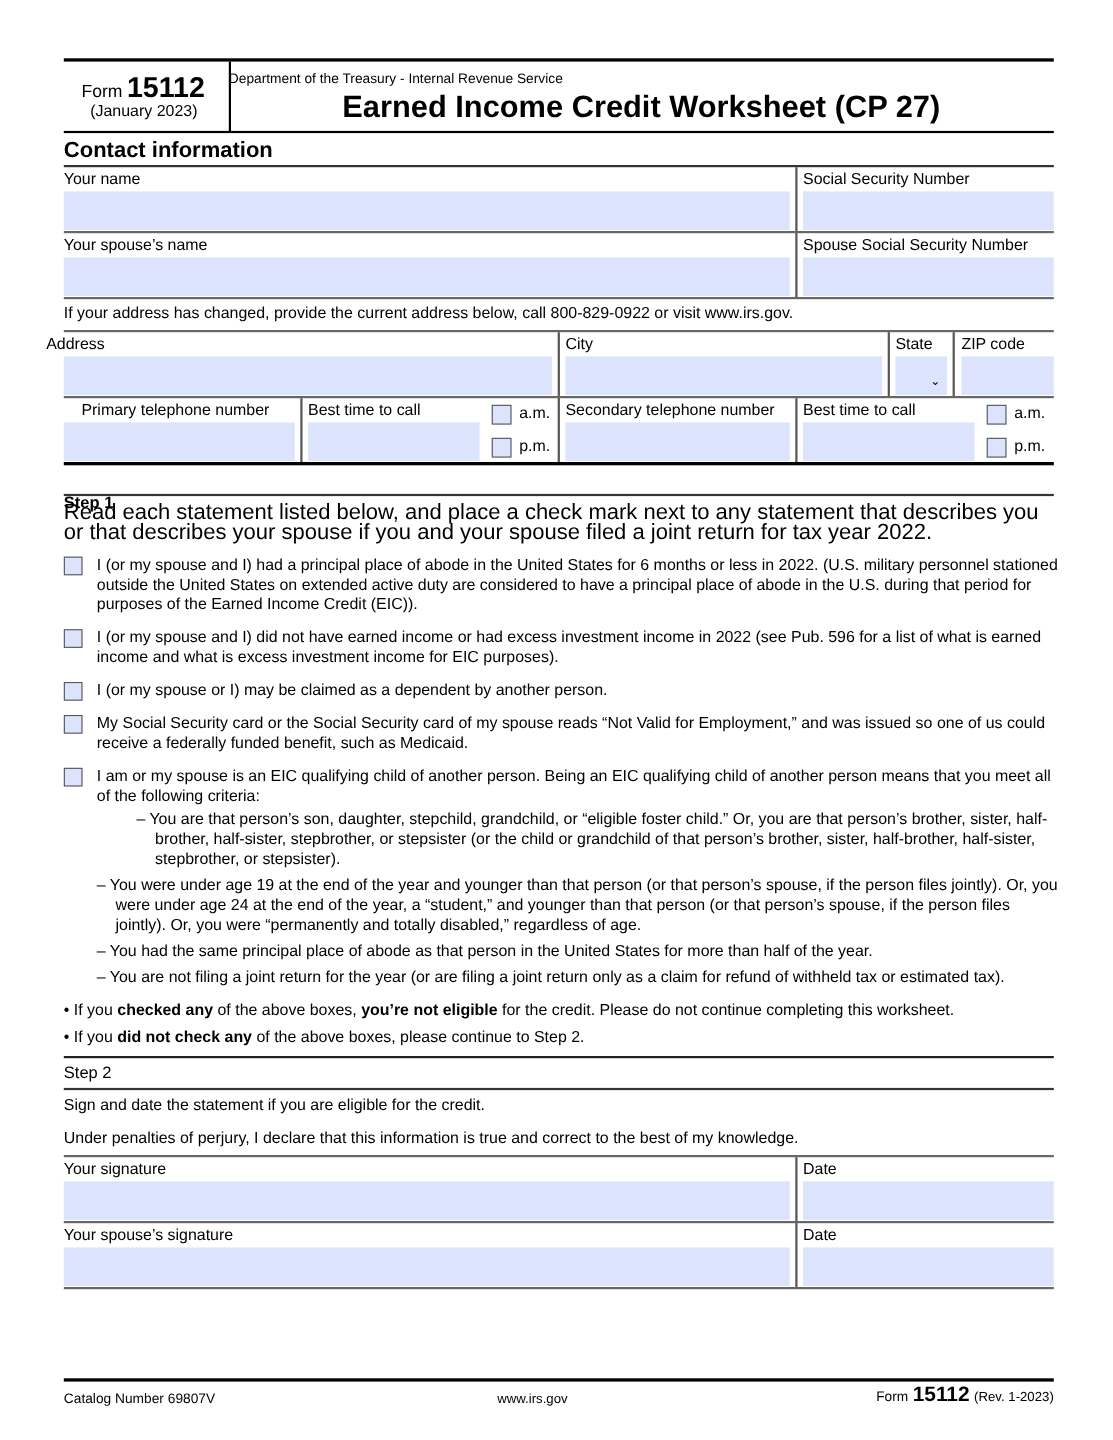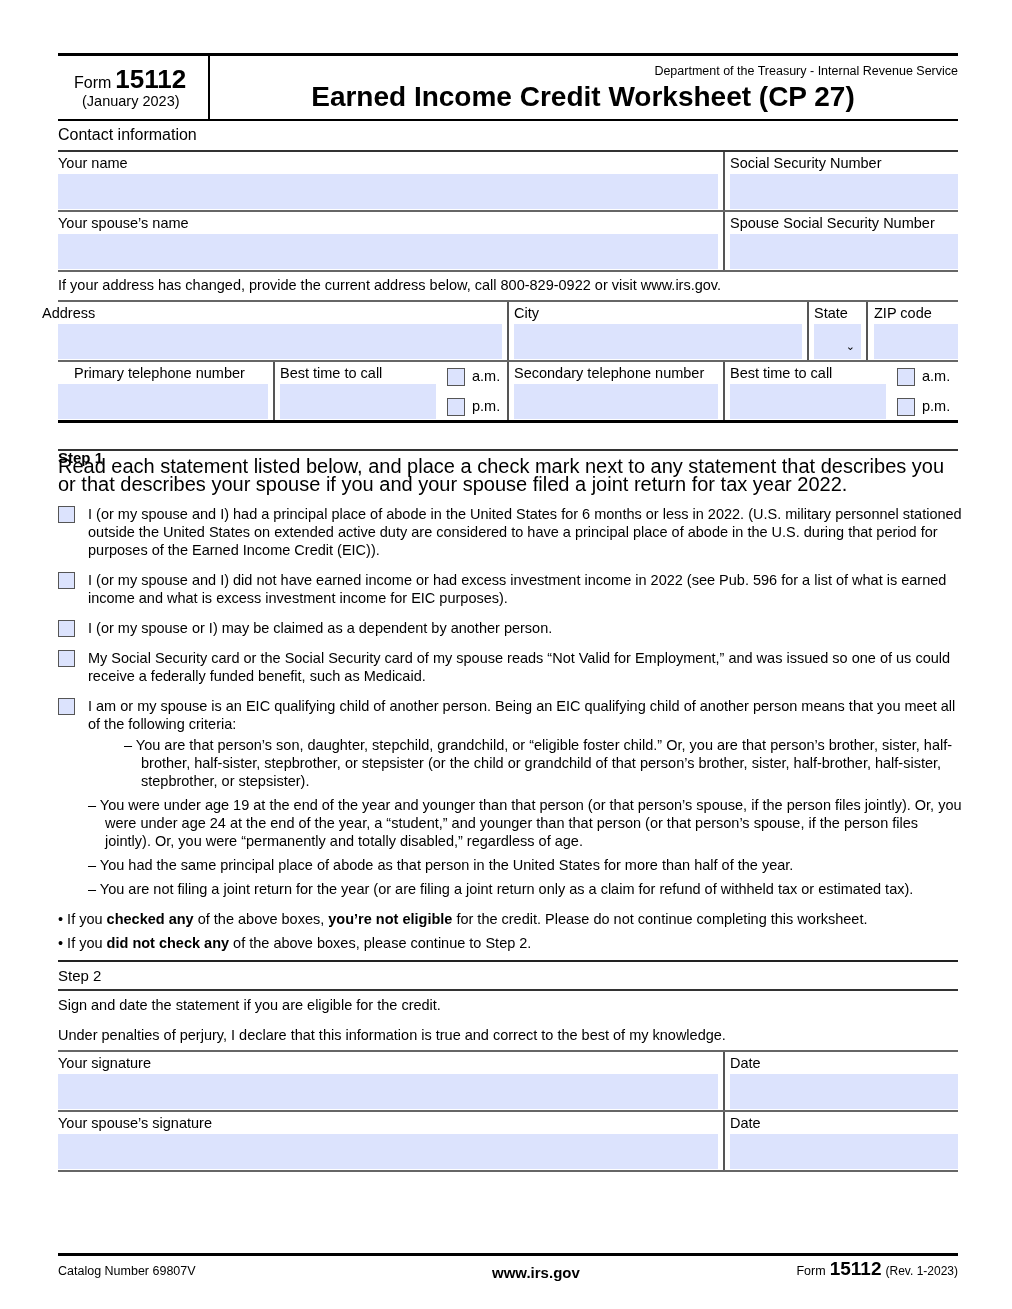--- a/index.html
+++ b/index.html
@@ -21,25 +21,25 @@
 <body>
 
 <div class="hline" style="top:53px;height:3px;background:#000;"></div>
 <div class="abs" style="left:58px;top:56px;width:150px;height:64px;border-right:2px solid #000;">
   <div class="abs" style="left:16px;top:8px;white-space:nowrap;">
     <span style="font-size:16px;">Form</span>
     <span style="font-size:26px;font-weight:bold;">15112</span>
   </div>
   <div class="abs" style="left:24px;top:37px;font-size:14.5px;">(January 2023)</div>
 </div>
-<div class="abs" style="left:208px;width:750px;top:64px;text-align:right;font-size:12.5px;">Department of the Treasury - Internal Revenue Service</div>
+<div class="abs" style="left:208px;width:750px;top:64px;text-align:left;font-size:12.5px;">Department of the Treasury - Internal Revenue Service</div>
 <div class="abs" style="left:208px;width:750px;top:81px;text-align:center;font-size:28px;font-weight:bold;">Earned Income Credit Worksheet (CP 27)</div>
 <div class="hline" style="top:119px;height:2px;background:#000;"></div>
 
-<div class="lbl" style="left:58px;top:126px;font-weight:normal;font-size:16px;">Contact information</div>
+<div class="lbl" style="left:58px;top:126px;font-weight:bold;font-size:20px;">Contact information</div>
 <div class="hline" style="top:150px;height:2px;background:#333;"></div>
 
 <div class="vline" style="left:723px;top:152px;height:118px;"></div>
 <div class="lbl" style="left:58px;top:155px;">Your name</div>
 <input class="fld" style="left: 58px; top: 174px; width: 660px; height: 35px;" value="">
 <div class="lbl" style="left:730px;top:155px;">Social Security Number</div>
 <input class="fld" style="left: 730px; top: 174px; width: 228px; height: 35px;" value="">
 <div class="hline" style="top:210px;height:2px;background:#666;"></div>
 
 <div class="lbl" style="left:58px;top:215px;">Your spouse’s name</div>
@@ -133,18 +133,18 @@
 <div class="hline" style="top:1110px;height:2px;background:#666;"></div>
 
 <div class="lbl" style="left:58px;top:1115px;">Your spouse’s signature</div>
 <input class="fld" style="left: 58px; top: 1134px; width: 660px; height: 35px;" value="">
 <div class="lbl" style="left:730px;top:1115px;">Date</div>
 <input class="fld" style="left: 730px; top: 1134px; width: 228px; height: 35px;" value="">
 <div class="hline" style="top:1170px;height:2px;background:#666;"></div>
 
 <div class="hline" style="top:1253px;height:3px;background:#000;"></div>
 <div class="lbl" style="left:58px;top:1264px;font-size:12.5px;">Catalog Number 69807V</div>
-<div class="lbl" style="left:492px;top:1264px;font-size:15px;font-weight:bold;">www.irs.gov</div>
+<div class="lbl" style="left:452px;top:1264px;font-size:12px;">www.irs.gov</div>
 <div class="abs" style="right:54px;top:1258px;white-space:nowrap;">
   <span style="font-size:12.5px;">Form</span>
   <span style="font-size:19px;font-weight:bold;">15112</span>
   <span style="font-size:12px;">(Rev. 1-2023)</span>
 </div>
 
 </body></html>

